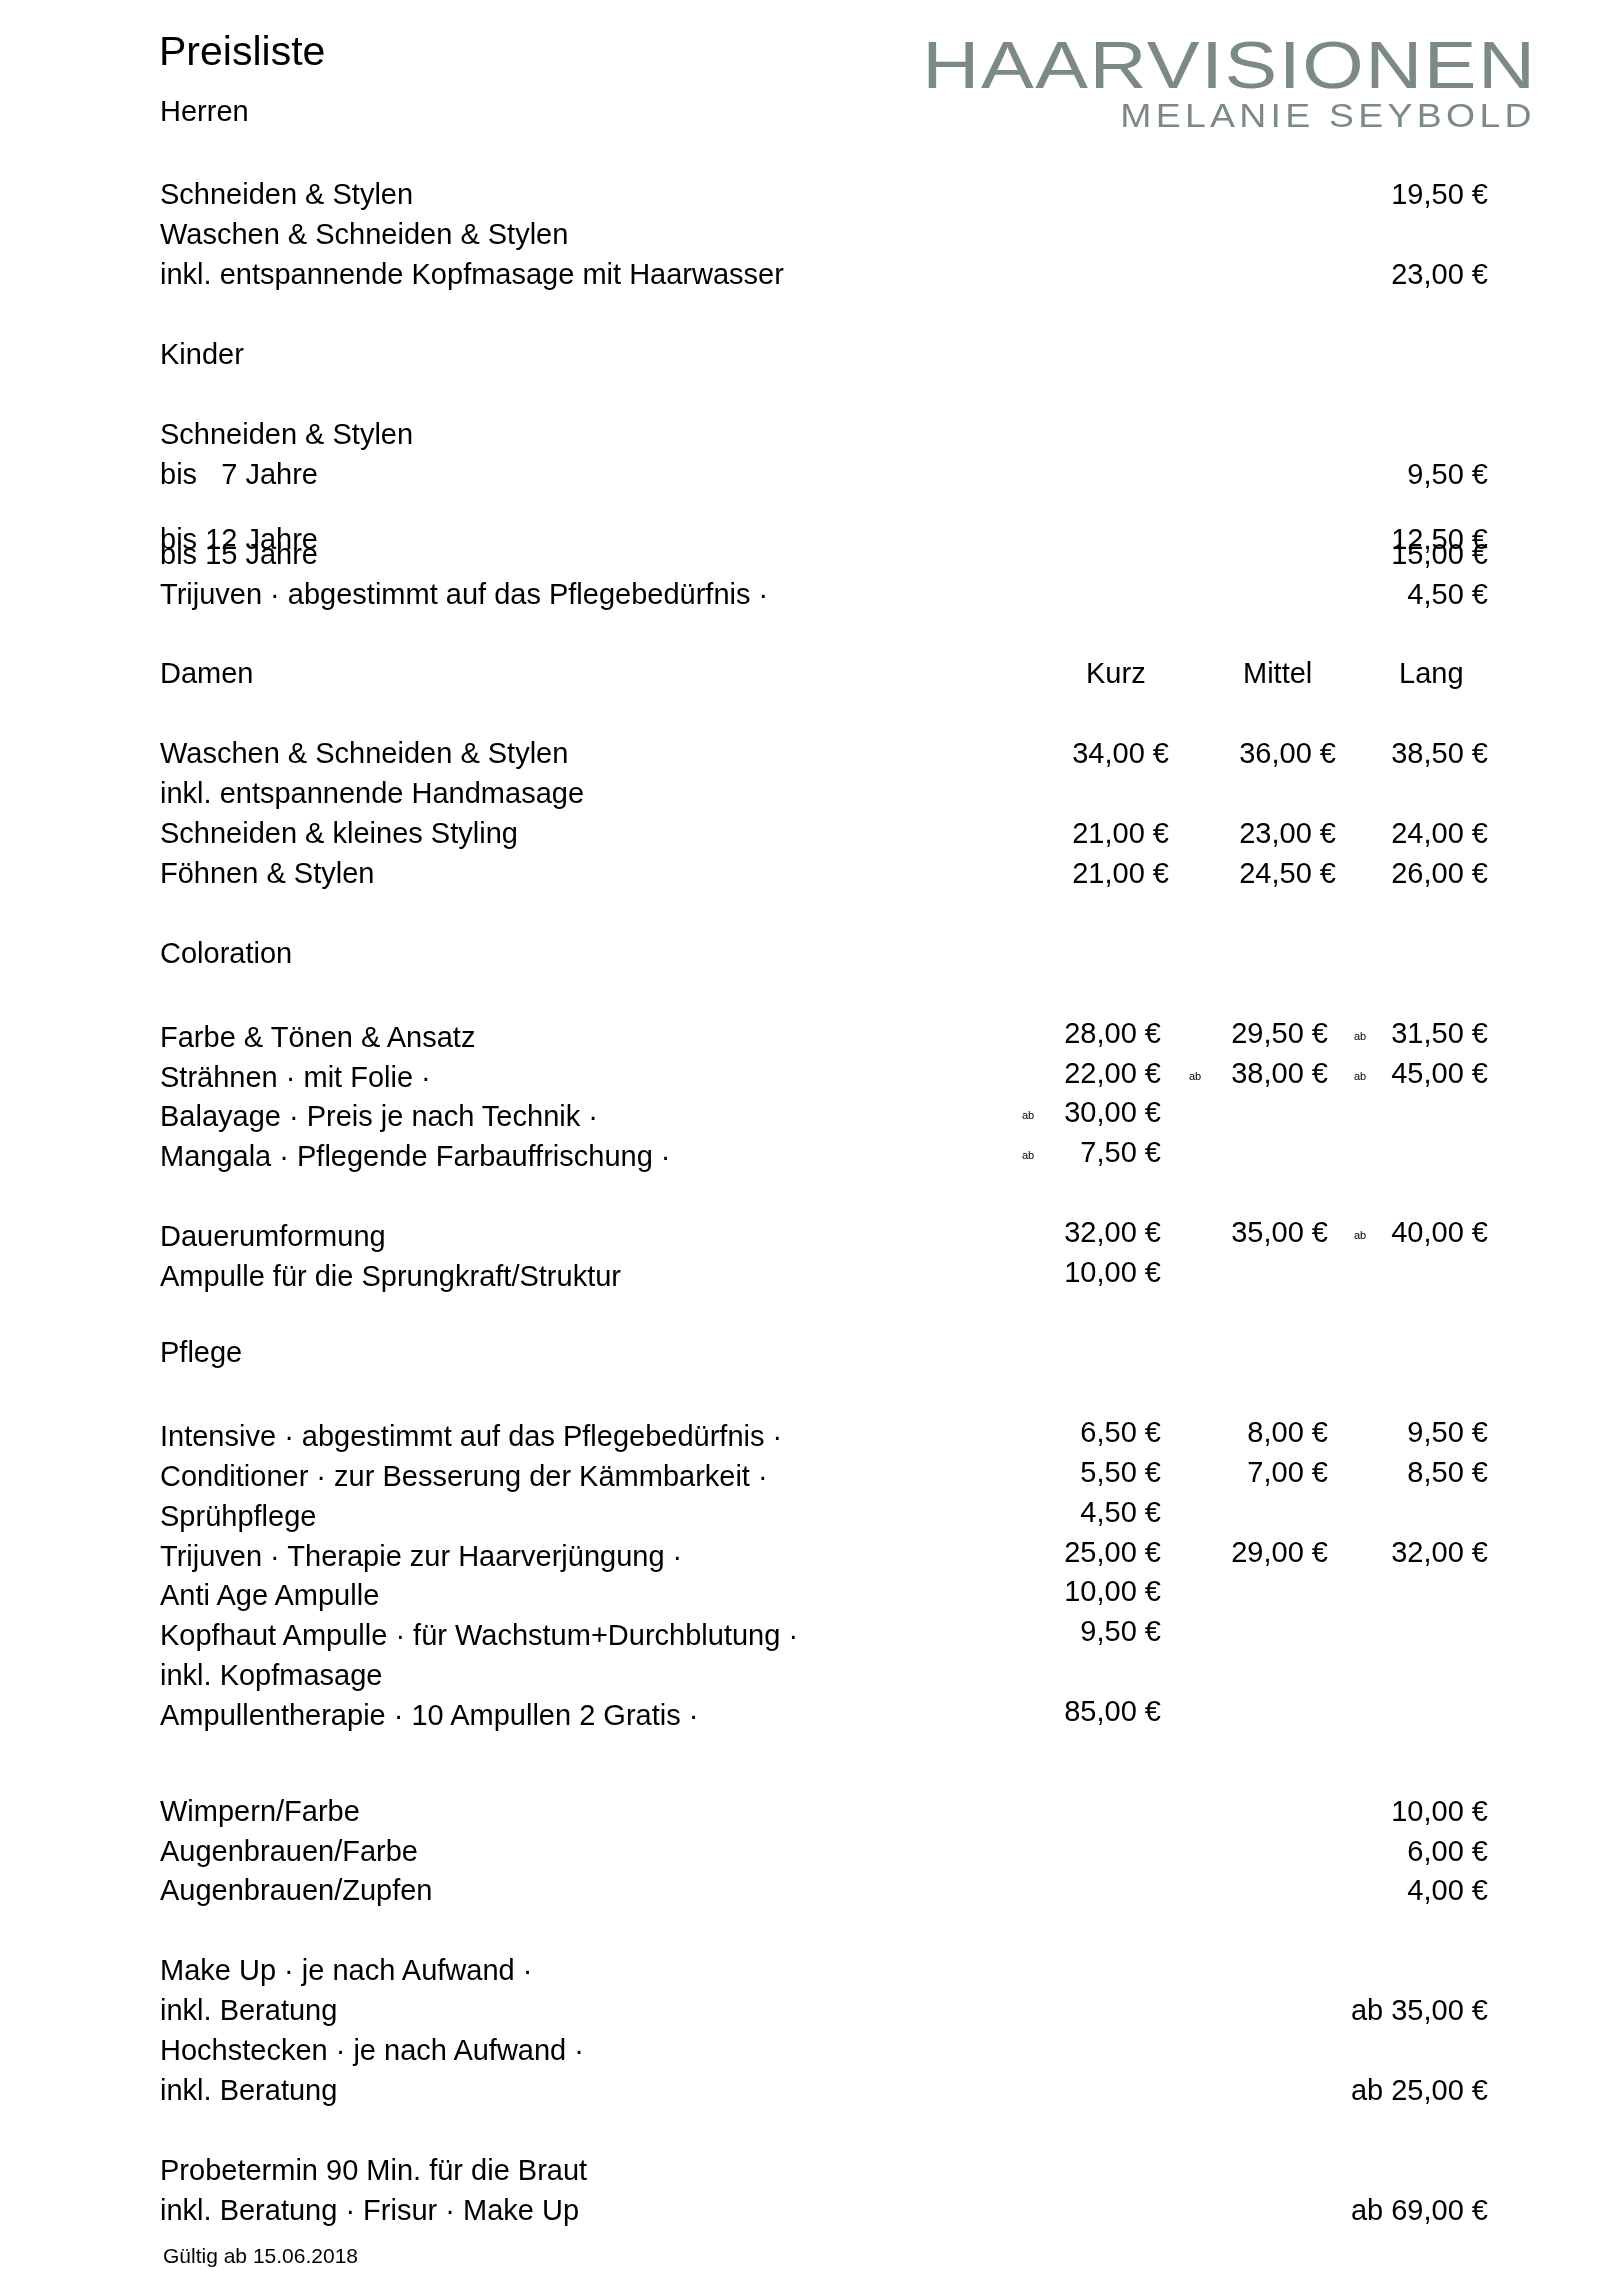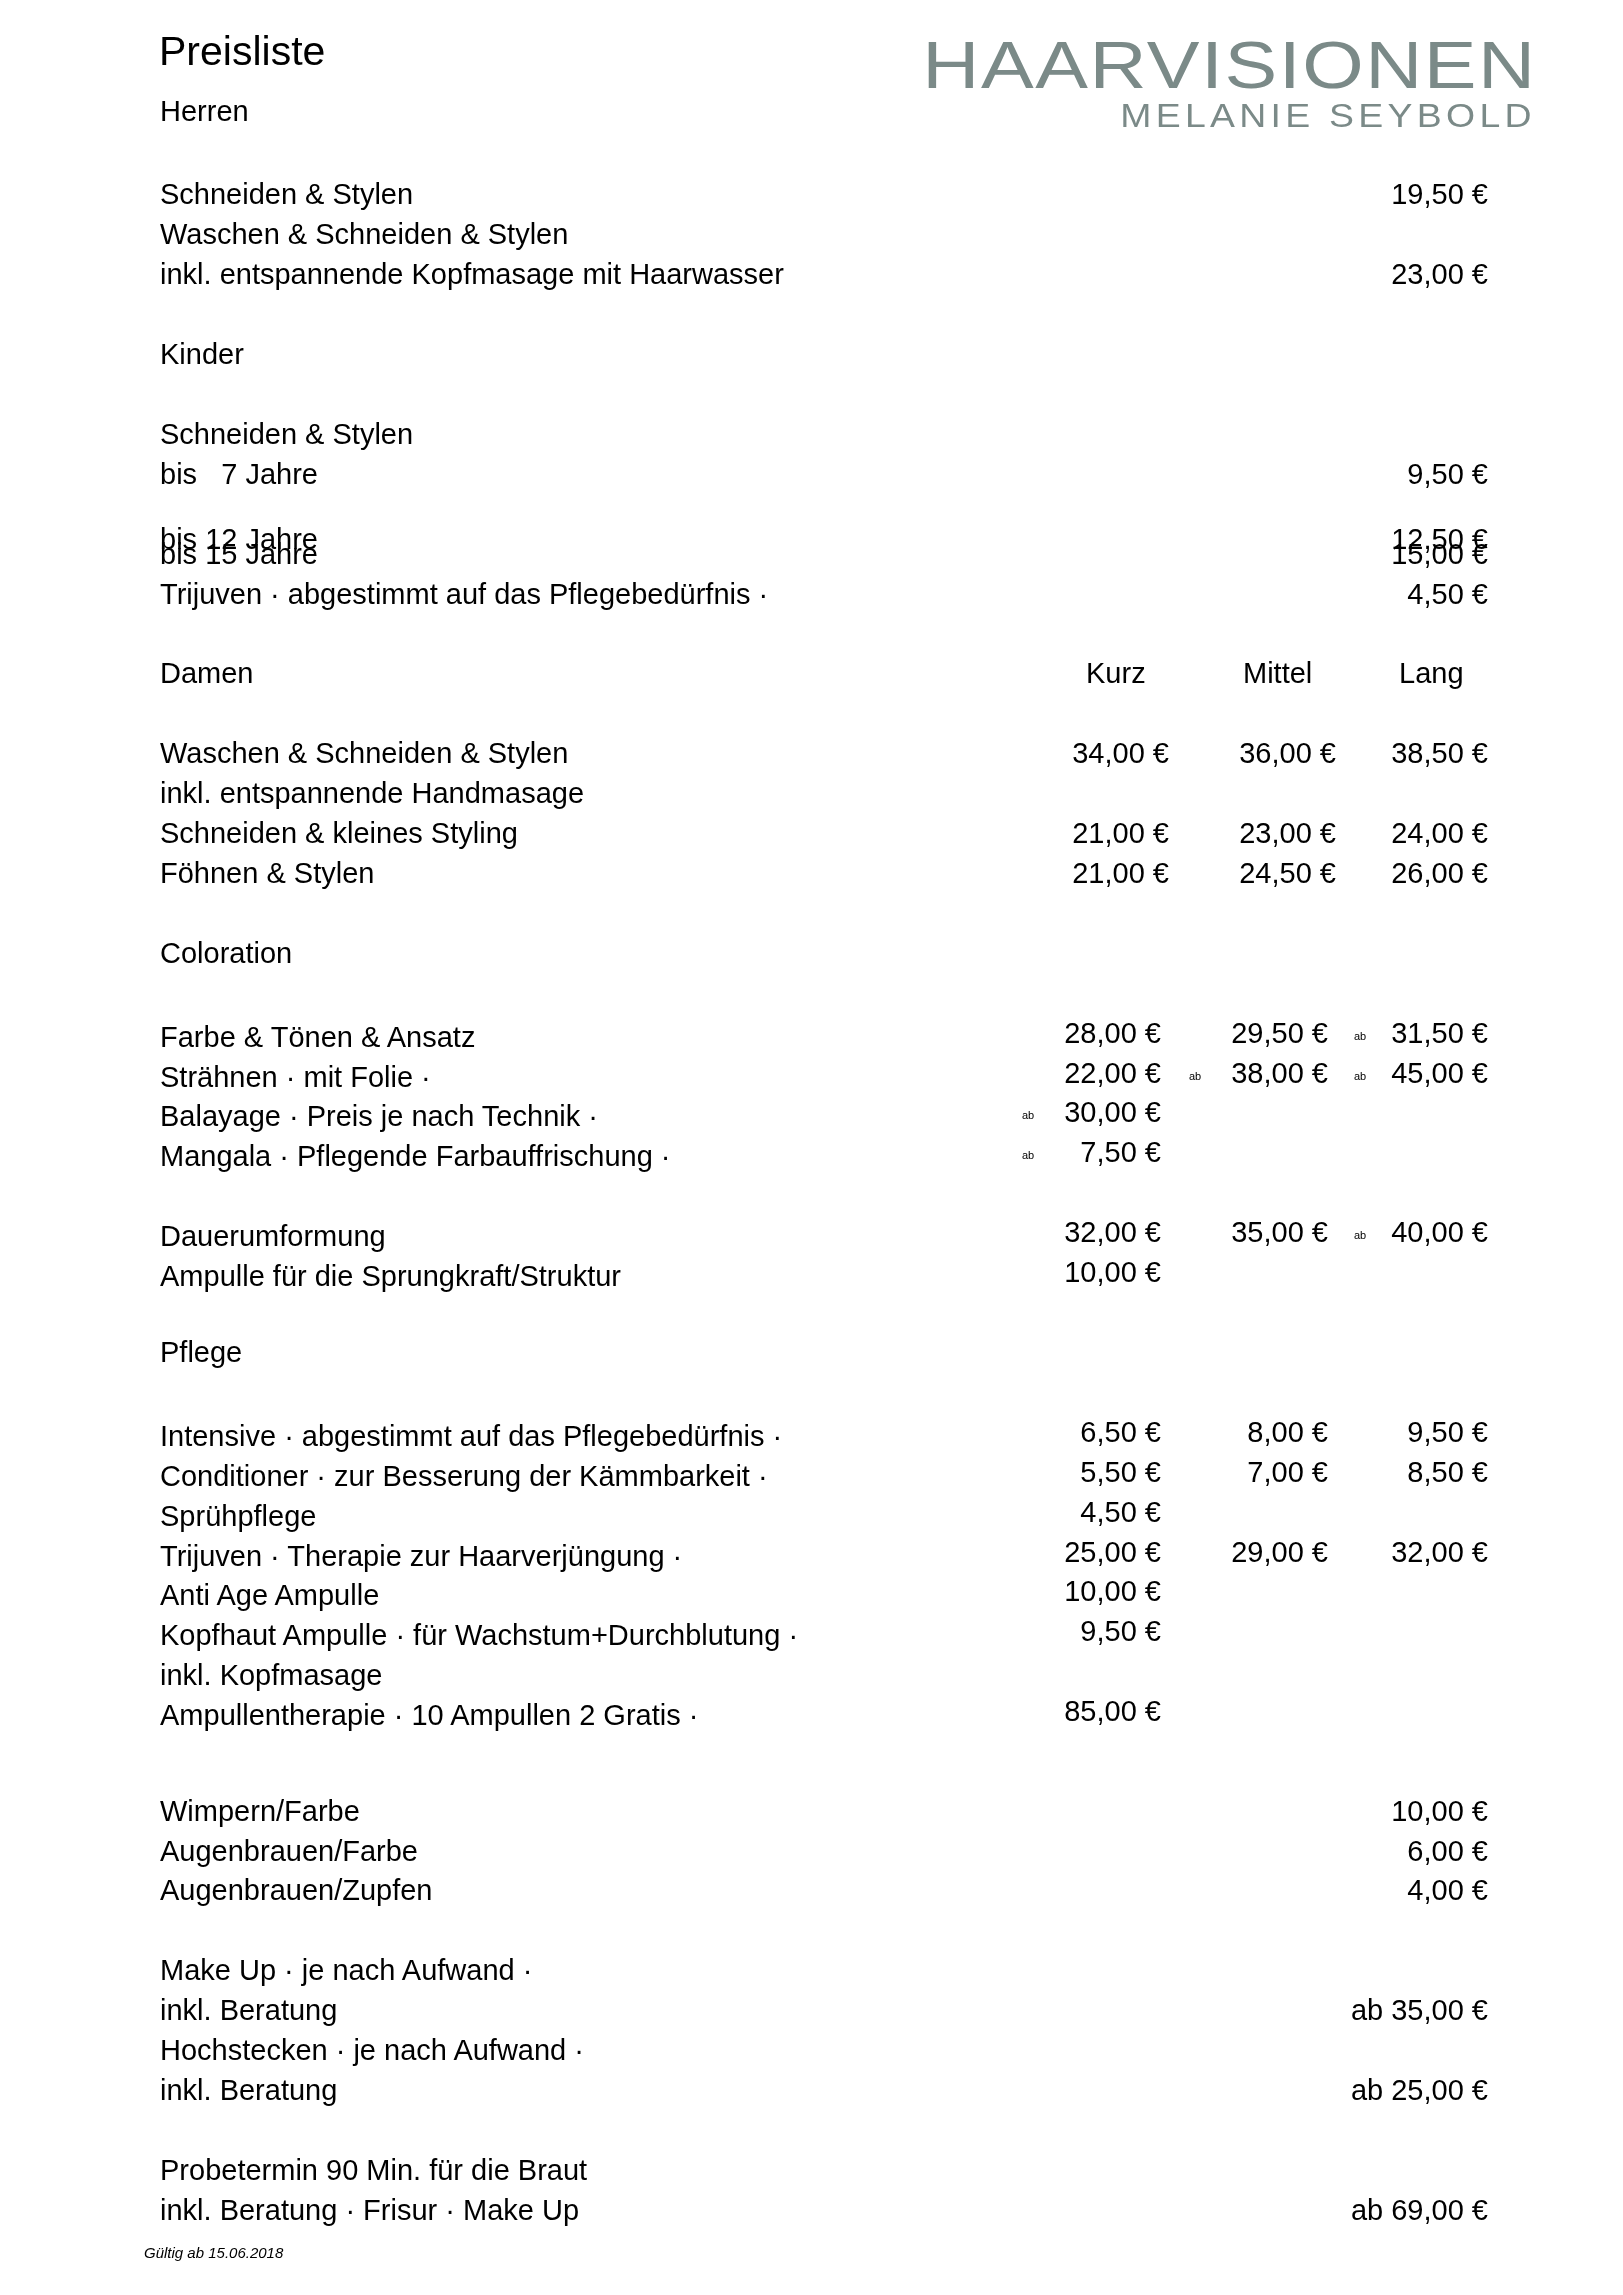--- a/index.html
+++ b/index.html
@@ -18,21 +18,21 @@
   .row .label { position:absolute; left:0; top:0; white-space:pre; }
   .row .p { position:absolute; top:0; white-space:pre; text-align:right; }
   .p.single { right:0; }
   .p.c1 { right:319px; }
   .p.c2 { right:152px; }
   .p.c3 { right:0; }
   .p.k1 { right:327px; }
   .p.k2 { right:160px;text-align:right; }
   .ab { font-size:11px; position:absolute; top:2.6px; }
   .hdr { position:absolute; font-size:29px; line-height:39px; }
-  .footer { position:absolute; left:144px; top:2244px; font-size:15px;font-style:italic; }
+  .footer { position:absolute; left:163px; top:2244px; font-size:21px; }
 </style>
 </head>
 <body>
 
 <div class="page">
 
   <div class="title">Preisliste</div>
 
   <div class="logo">
     <div class="main">HAARVISIONEN</div>

